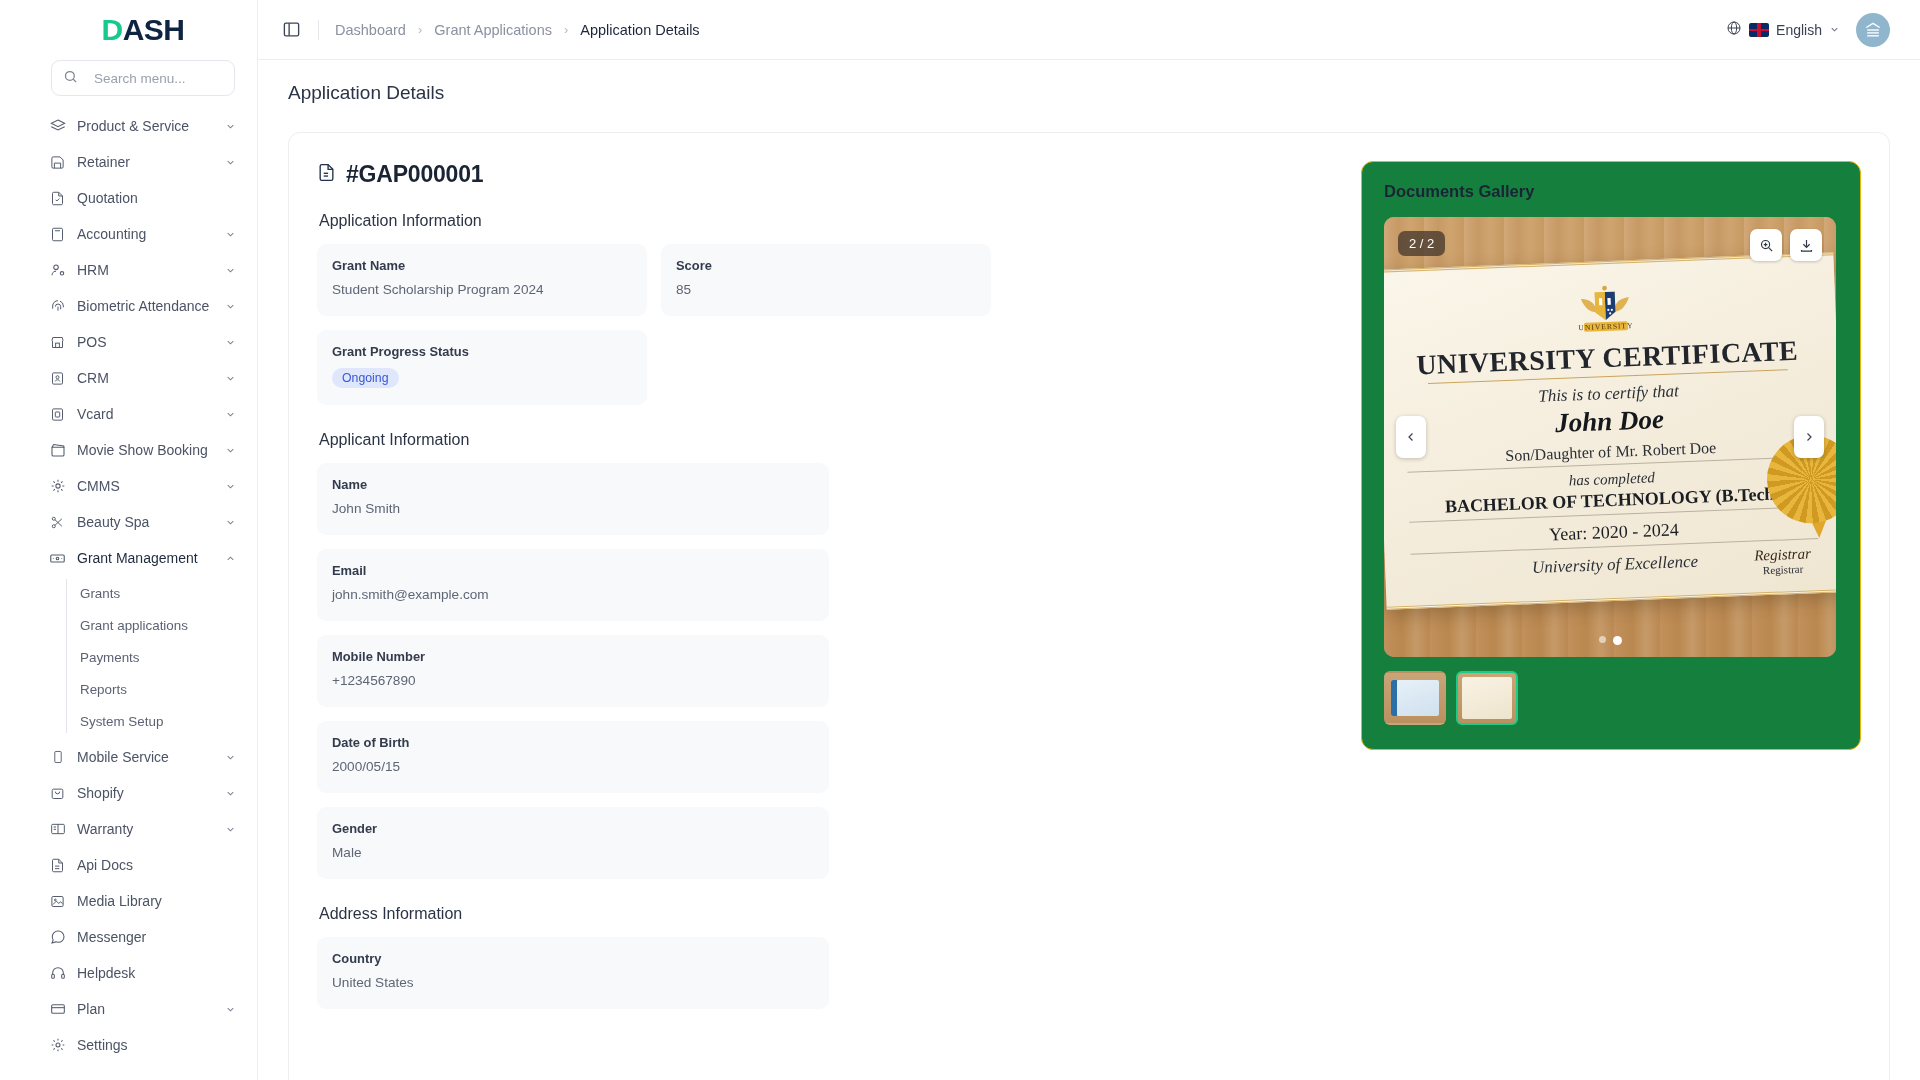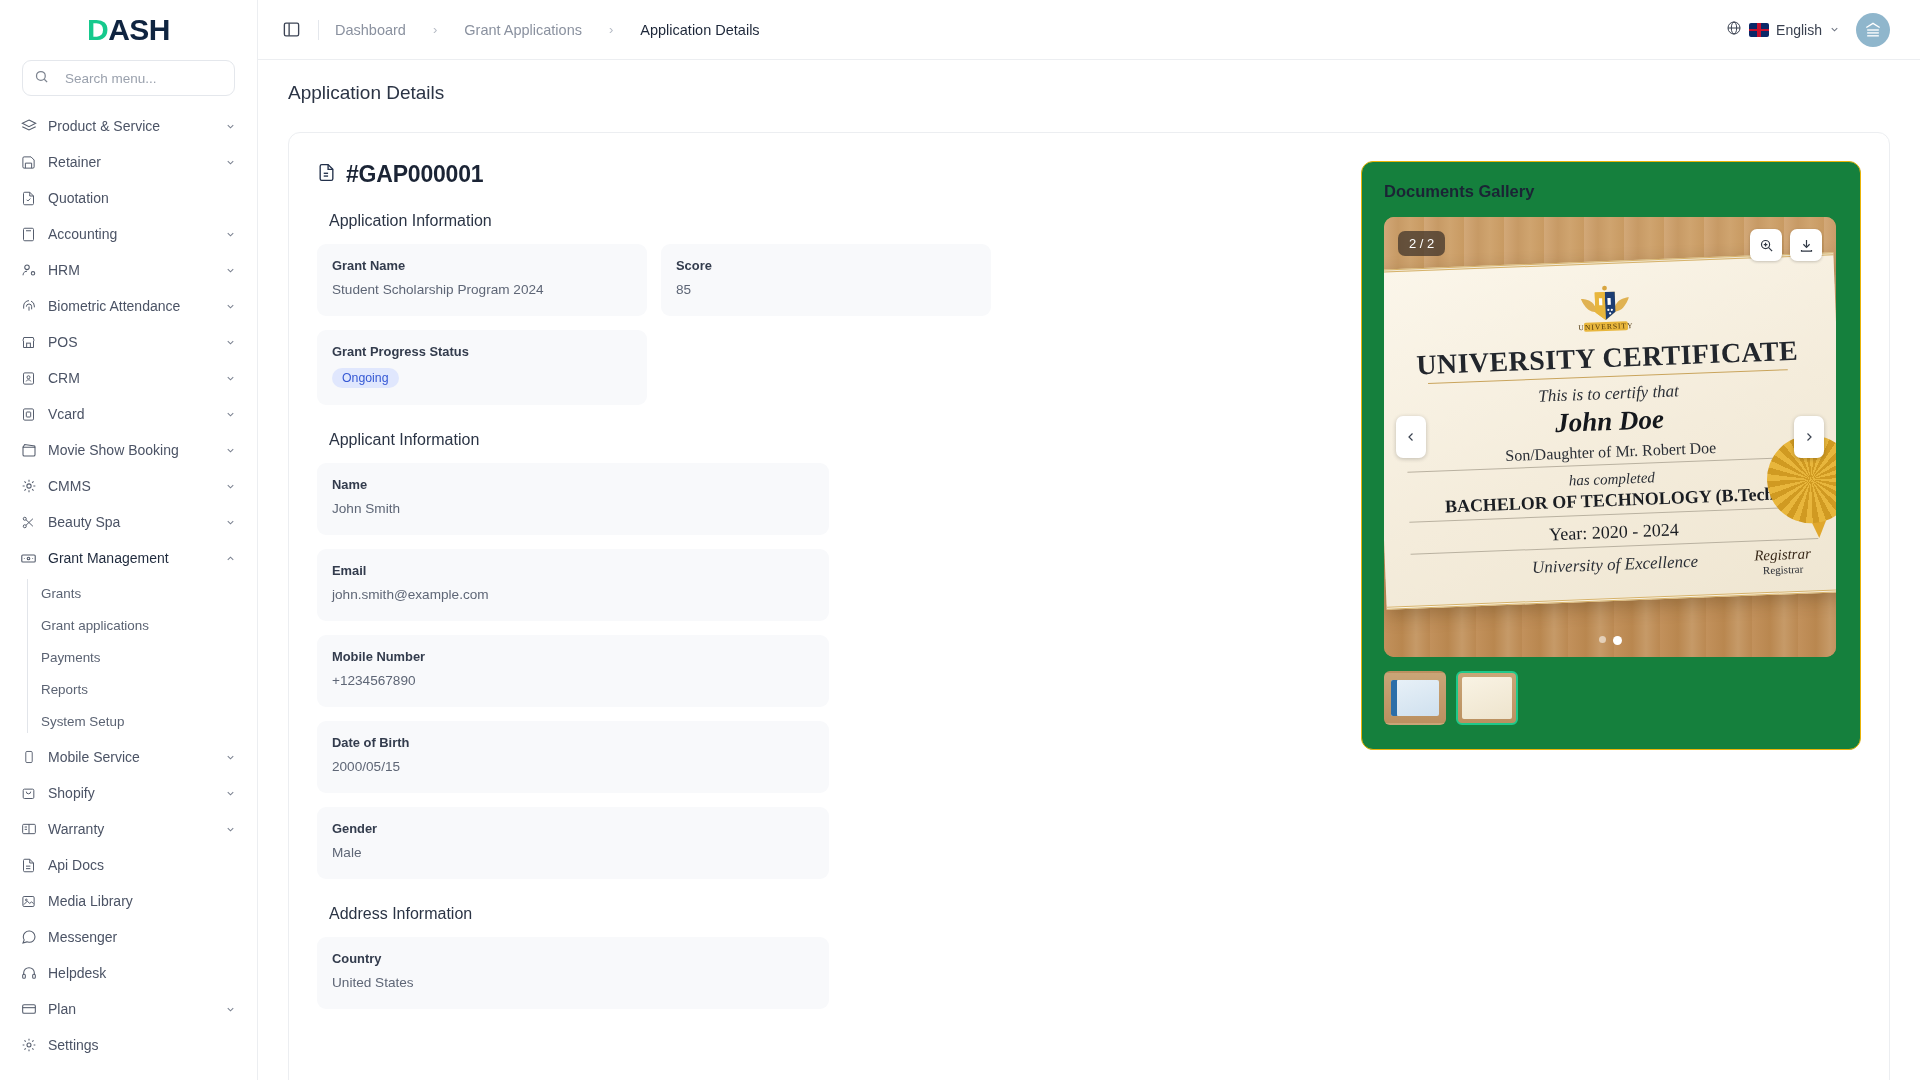--- a/index.html
+++ b/index.html
@@ -12,20 +12,21 @@
   }
   .app { display: flex; width: 1920px; height: 1080px; }
 
   
   .sidebar {
     width: 258px; height: 1080px; flex: 0 0 258px;
     background: #ffffff;
     border-right: 1px solid #eceef1;
     display: flex; flex-direction: column;
     overflow: hidden;
+    padding-left: 29px;
   }
   .brand { height: 60px; display: flex; align-items: center; justify-content: center; }
   .brand-logo { font-size: 30px; font-weight: 700; letter-spacing: -0.5px; color: #15243b; line-height: 1; }
   .brand-logo .d { color: #16c98d; }
   .brand-logo .d2 { color: #0f2440; }
 
   .search-wrap { padding: 0 22px 12px 22px; }
   .search-box {
     display: flex; align-items: center; gap: 8px;
     height: 36px; border: 1px solid #e4e7ec; border-radius: 9px;
@@ -42,40 +43,40 @@
   .nav-item {
     display: flex; align-items: center; gap: 11px;
     height: 36px; padding: 0 20px 0 20px; cursor: pointer;
     color: #4b5365; font-size: 14px; white-space: nowrap;
   }
   .nav-item .ico { flex: 0 0 17px; display: flex; align-items: center; justify-content: center; color: #555d6d; }
   .nav-item .label { flex: 1; }
   .nav-item .chev { flex: 0 0 12px; color: #7a8190; display: flex; align-items: center; }
   .nav-item.active { color: #1f2a3d; }
 
-  .submenu { position: relative; padding-left: 39px; margin: 1px 0 2px 0; }
+  .submenu { position: relative; padding-left: 39px; margin: 1px 0 2px 10px; }
   .submenu:before {
     content: ""; position: absolute; left: 27px; top: 2px; bottom: 4px;
     width: 1px; background: #e2e5ea;
   }
   .sub-item {
     display: flex; align-items: center; height: 32px;
     font-size: 13.4px; color: #5b6373; cursor: pointer; padding-left: 2px;
   }
 
   
   .main { flex: 1; height: 1080px; display: flex; flex-direction: column; background: #ffffff; overflow: hidden; }
 
   .topbar {
     height: 60px; flex: 0 0 60px; display: flex; align-items: center;
     padding: 0 30px 0 22px; border-bottom: 1px solid #eceef1; background: #fff;
   }
   .panel-toggle { width: 22px; height: 22px; display: flex; align-items: center; justify-content: center; color: #3c4455; cursor: pointer; }
   .topbar-divider { width: 1px; height: 20px; background: #e4e7ec; margin: 0 16px; }
-  .crumbs { display: flex; align-items: center; gap: 27px; font-size: 14.5px; }
+  .crumbs { display: flex; align-items: center; gap: 12px; font-size: 14.5px; }
   .crumb { color: #8a919f; cursor: pointer; }
   .crumb.current { color: #1d2739; }
   .crumb-sep { color: #b4bac4; font-size: 13px; }
   .topbar-right { margin-left: auto; display: flex; align-items: center; gap: 16px; }
   .lang { display: flex; align-items: center; gap: 7px; cursor: pointer; font-size: 14px; color: #39404f; }
   .flag {
     width: 20px; height: 14px; border-radius: 2px; position: relative; overflow: hidden;
     background: #0a2868; flex: 0 0 20px;
   }
   .flag:before {
@@ -103,21 +104,21 @@
     border: 1px solid #eceef1; border-radius: 12px; background: #fff;
     padding: 28px 28px 30px 28px; min-height: 1010px;
   }
   .card-inner { display: flex; gap: 30px; }
   .left-col { flex: 1 1 auto; min-width: 0; max-width: 1100px; }
   .right-col { flex: 0 0 500px; }
 
   .gap-title { display: flex; align-items: center; gap: 10px; margin-bottom: 24px; }
   .gap-title .t { font-size: 23px; font-weight: 700; color: #1b2435; letter-spacing: -0.2px; }
 
-  .section-title { font-size: 16px; color: #2b3445; margin: 0 0 14px 12px; font-weight: 400; }
+  .section-title { font-size: 16px; color: #2b3445; margin: 0 0 14px 2px; font-weight: 400; }
   .section { margin-bottom: 26px; }
 
   .grid { display: flex; flex-wrap: wrap; gap: 14px; }
   .field {
     background: #f8f9fb; border-radius: 9px; padding: 14px 15px 17px 15px;
     min-height: 72px;
   }
   .field .lbl { font-size: 12.9px; font-weight: 700; color: #333c4d; margin-bottom: 9px; }
   .field .val { font-size: 13.6px; color: #5e6676; }
   .w-appinfo { width: 330px; }

